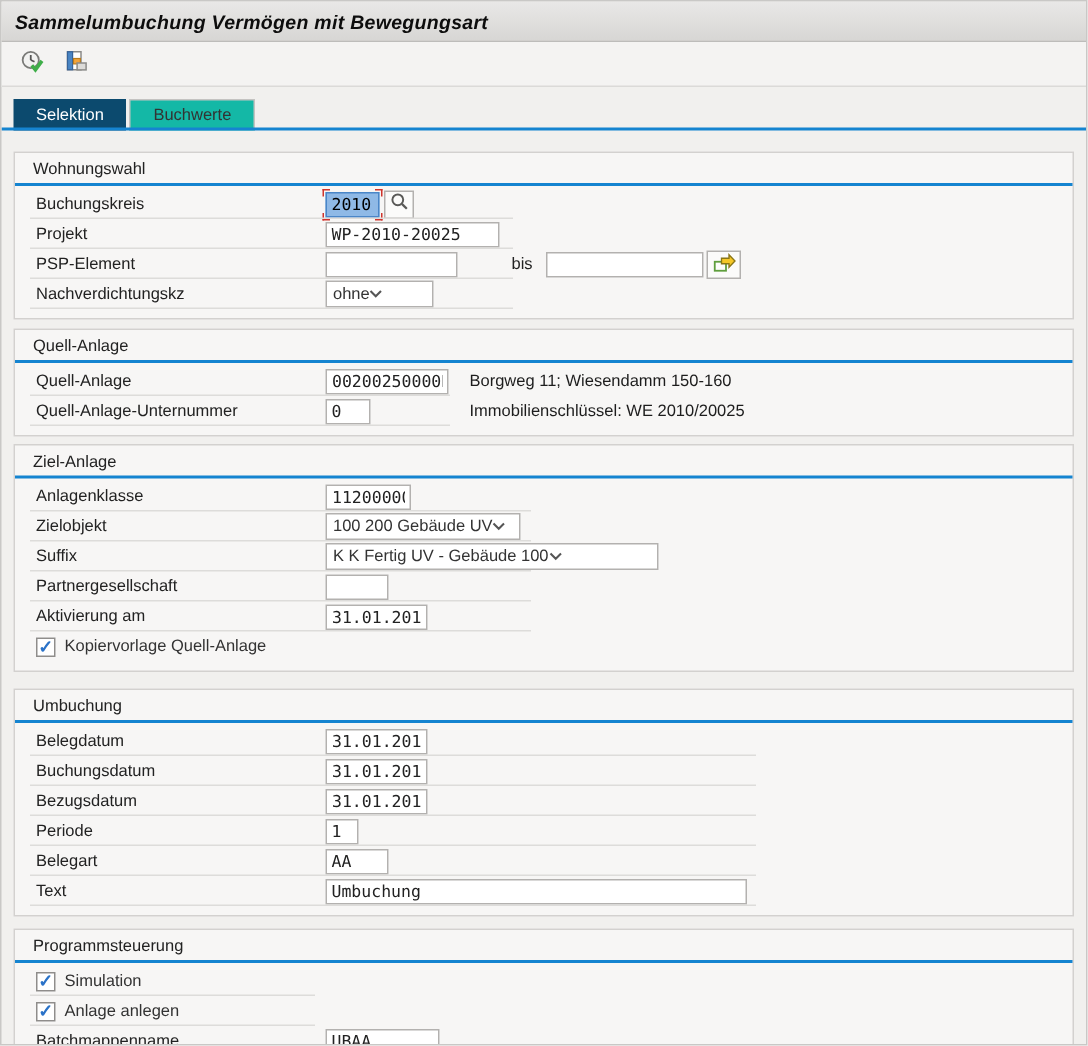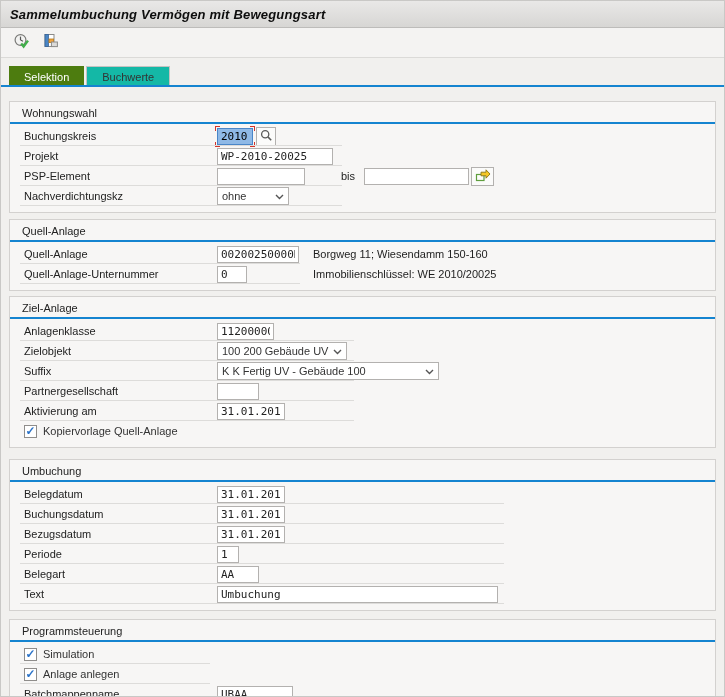--- a/index.html
+++ b/index.html
@@ -20,21 +20,21 @@
     height:30px; background:#f4f3f2; border-bottom:1px solid #dbdad8;
     display:flex; align-items:center; gap:7px; padding-left:9px;
   }
   .tool-btn {
     width:22px; height:22px; display:flex; align-items:center; justify-content:center;
     border:1px solid transparent; border-radius:2px; cursor:pointer;
   }
   
   .tabstrip { position:relative; height:29px; padding-left:8px; display:flex; align-items:flex-end; gap:2px; }
   .tab { height:21px; padding:0 15px; display:flex; align-items:center; cursor:pointer; }
-  .tab.active { background:#4d7c0f; color:#fff;margin-top:33px; }
+  .tab.active { background:#0c4a6e; color:#fff;margin-top:33px; }
   .tab.inactive { background:#14b8a6; color:#333; border:1px solid #c4c3c1; border-bottom:none; }
   .tab-underline { position:absolute; left:0; right:0; bottom:0; height:2px; background:#1584d0; }
   
   .content { padding:14px 8px 0 8px; }
   .group { position:relative; background:#f7f6f5; border:1px solid #d3d1cf; }
   .g1 { margin-bottom:6px; }  .g2 { margin-bottom:5px; }
   .g3 { margin-bottom:11px; } .g4 { margin-bottom:8px; }
   .group-title { padding:5px 0 3px 12px; color:#222; }
   .group-accent { height:2px; background:#1584d0; }
   .rows { padding:2px 0 6px 14px; }
@@ -44,21 +44,21 @@
     background:#dddcda; width:var(--uw,320px);
   }
   .lbl { width:193px; flex:none; color:#222; }
   .inp {
     height:17px; border:1px solid #b3b1af; background:#fff;
     font-family:"DejaVu Sans Mono",monospace; font-size:11px; padding:0 3px; color:#222;
   }
   .inp.sel { background:#8fb9e6; border-color:#4a86c8; color:#000; }
   .combo {
     height:18px; border:1px solid #b3b1af; background:#fff; cursor:pointer;
-    display:flex; align-items:center; justify-content:space-between; padding:0 4px;
+    display:flex; align-items:center; padding:0 4px;
   }
   .focus-wrap {
     position:relative; padding:2px; margin:-2px 0 -2px -2px;
     background-image:
       linear-gradient(#d0342c,#d0342c),linear-gradient(#d0342c,#d0342c),
       linear-gradient(#d0342c,#d0342c),linear-gradient(#d0342c,#d0342c),
       linear-gradient(#d0342c,#d0342c),linear-gradient(#d0342c,#d0342c),
       linear-gradient(#d0342c,#d0342c),linear-gradient(#d0342c,#d0342c);
     background-position:0 0,0 0,100% 0,100% 0,0 100%,0 100%,100% 100%,100% 100%;
     background-size:5px 1px,1px 5px,5px 1px,1px 5px,5px 1px,1px 5px,5px 1px,1px 5px;

